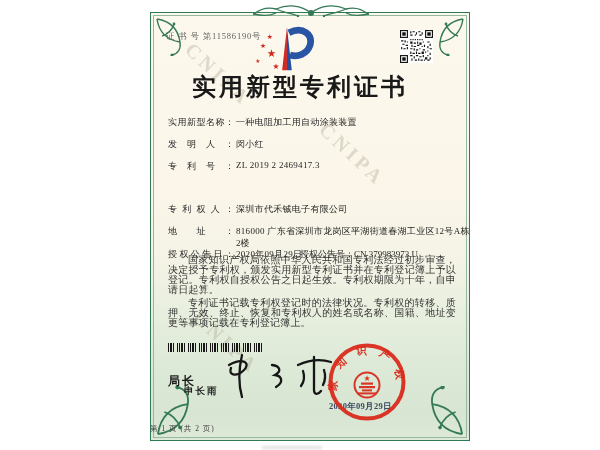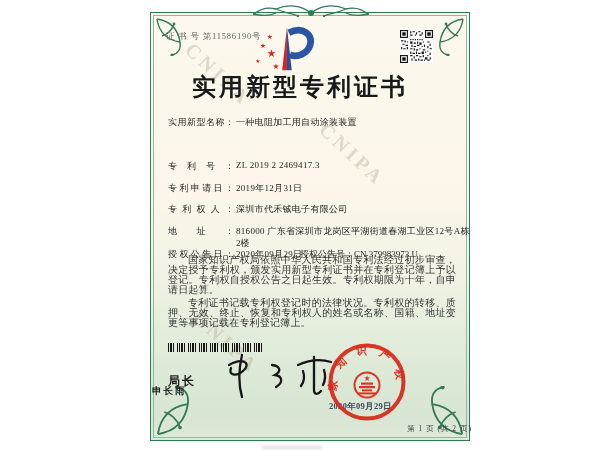--- a/index.html
+++ b/index.html
@@ -47,27 +47,27 @@
 
   
   .barcode{position:absolute;left:168px;top:343px;width:94px;height:9px;
     background:repeating-linear-gradient(90deg,
       #161616 0px,#161616 1.2px,transparent 1.2px,transparent 2.4px,
       #161616 2.4px,#161616 4.4px,transparent 4.4px,transparent 5.2px,
       #161616 5.2px,#161616 6.2px,transparent 6.2px,transparent 8.8px,
       #161616 8.8px,#161616 9.6px,transparent 9.6px,transparent 11px);}
   .director-label{position:absolute;left:168px;top:373px;font-size:12px;font-weight:bold;
     letter-spacing:2px;color:#1d1d1d;}
-  .director-name{position:absolute;left:152px;top:385px;font-size:9.5px;font-weight:bold;
+  .director-name{position:absolute;left:184px;top:385px;font-size:9.5px;font-weight:bold;
     letter-spacing:2px;color:#1d1d1d;}
   .signature{position:absolute;left:212px;top:350px;width:128px;height:52px;}
   .seal-date{position:absolute;left:329px;top:401px;font-size:8.5px;font-weight:bold;
     letter-spacing:.3px;color:#3d4a63;}
   .seal{position:absolute;left:326px;top:341px;width:82px;height:82px;}
-  .footer{position:absolute;left:150px;top:424px;width:322px;text-align:right;
+  .footer{position:absolute;left:150px;top:424px;width:322px;text-align:left;
     font-size:7.5px;letter-spacing:1px;color:#3a3a3a;}
   .scan-smudge{position:absolute;left:262px;top:446px;width:60px;height:3px;
     background:rgba(110,110,110,.22);filter:blur(1.5px);}
 </style>
 </head>
 <body>
 
 <div class="stage">
 
   <div class="frame"></div>
@@ -171,25 +171,25 @@
       <text x="4" y="39" font-size="6">★</text>
       <text x="22" y="46" font-size="8">★</text>
     </g>
   </svg>
 
   <div class="title">实用新型专利证书</div>
 
   <div class="row" style="top:116px">
     <span class="flabel">实用新型名称：</span><span class="fvalue">一种电阻加工用自动涂装装置</span>
   </div>
+  <div class="row" style="top:138px">
+    <span class="flabel">发明人：</span><span class="fvalue">闵小红</span>
+  </div>
   <div class="row" style="top:160px">
     <span class="flabel">专利号：</span><span class="fvalue">ZL 2019 2 2469417.3</span>
-  </div>
-  <div class="row" style="top:182px">
-    <span class="flabel">专利申请日：</span><span class="fvalue">2019年12月31日</span>
   </div>
   <div class="row" style="top:203px">
     <span class="flabel">专利权人：</span><span class="fvalue">深圳市代禾铖电子有限公司</span>
   </div>
   <div class="row" style="top:225px">
     <span class="flabel">地址：</span><span class="fvalue">816000 广东省深圳市龙岗区平湖街道春湖工业区12号A栋</span>
   </div>
   <div class="row" style="top:237px;left:236px">2楼</div>
   <div class="row" style="top:248px">
     <span class="flabel">授权公告日：</span><span class="fvalue">2020年09月29日</span>

